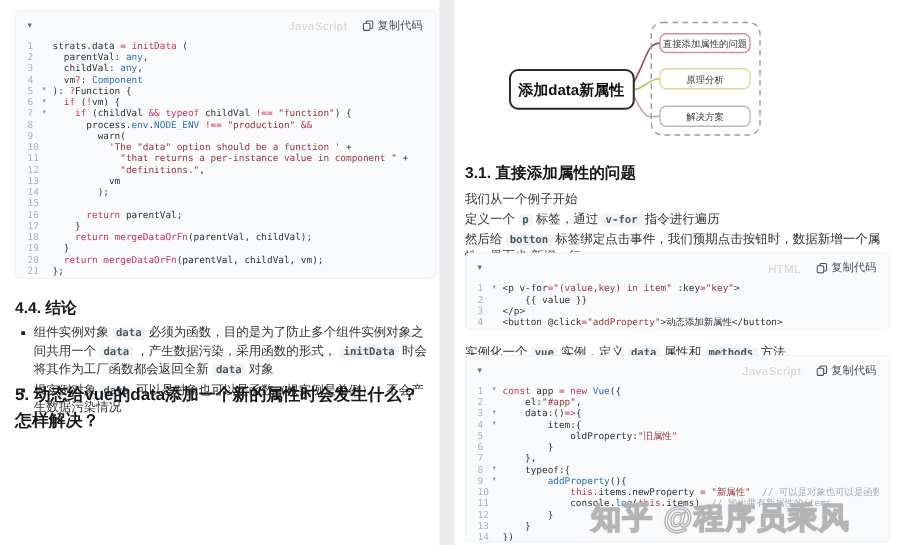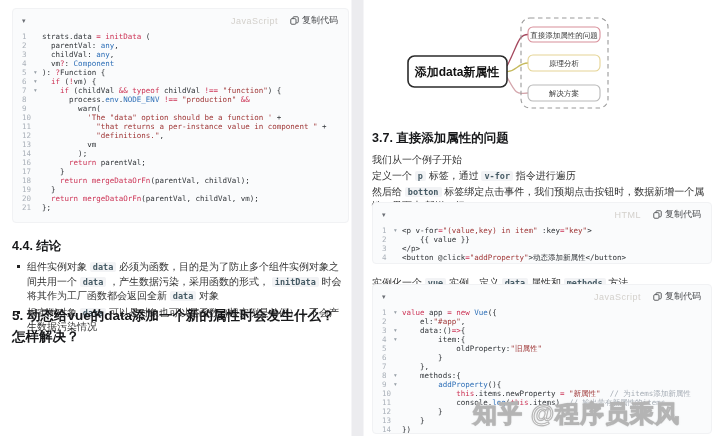--- a/index.html
+++ b/index.html
@@ -100,20 +100,21 @@
           <div class="code-row"><span class="ln">5</span><span class="fold">▾</span><span class="codetext">): <span class="tok-op">?</span>Function {</span></div>
           <div class="code-row"><span class="ln">6</span><span class="fold">▾</span><span class="codetext">  <span class="tok-kw">if</span> (<span class="tok-op">!</span>vm) {</span></div>
           <div class="code-row"><span class="ln">7</span><span class="fold">▾</span><span class="codetext">    <span class="tok-kw">if</span> (childVal <span class="tok-op">&amp;&amp;</span> <span class="tok-kw">typeof</span> childVal <span class="tok-op">!==</span> <span class="tok-str">"function"</span>) {</span></div>
           <div class="code-row"><span class="ln">8</span><span class="fold"></span><span class="codetext">      process.<span class="tok-blue">env</span>.<span class="tok-blue">NODE_ENV</span> <span class="tok-op">!==</span> <span class="tok-str">"production"</span> <span class="tok-op">&amp;&amp;</span></span></div>
           <div class="code-row"><span class="ln">9</span><span class="fold"></span><span class="codetext">        warn(</span></div>
           <div class="code-row"><span class="ln">10</span><span class="fold"></span><span class="codetext">          <span class="tok-str">'The "data" option should be a function '</span> +</span></div>
           <div class="code-row"><span class="ln">11</span><span class="fold"></span><span class="codetext">            <span class="tok-str">"that returns a per-instance value in component "</span> +</span></div>
           <div class="code-row"><span class="ln">12</span><span class="fold"></span><span class="codetext">            <span class="tok-str">"definitions."</span>,</span></div>
           <div class="code-row"><span class="ln">13</span><span class="fold"></span><span class="codetext">          vm</span></div>
           <div class="code-row"><span class="ln">14</span><span class="fold"></span><span class="codetext">        );</span></div>
+          <div class="code-row"><span class="ln">15</span><span class="fold"></span><span class="codetext"></span></div>
           <div class="code-row"><span class="ln">16</span><span class="fold"></span><span class="codetext">      <span class="tok-kw">return</span> parentVal;</span></div>
           <div class="code-row"><span class="ln">17</span><span class="fold"></span><span class="codetext">    }</span></div>
           <div class="code-row"><span class="ln">18</span><span class="fold"></span><span class="codetext">    <span class="tok-kw">return</span> <span class="tok-kw">mergeDataOrFn</span>(parentVal, childVal);</span></div>
           <div class="code-row"><span class="ln">19</span><span class="fold"></span><span class="codetext">  }</span></div>
           <div class="code-row"><span class="ln">20</span><span class="fold"></span><span class="codetext">  <span class="tok-kw">return</span> <span class="tok-kw">mergeDataOrFn</span>(parentVal, childVal, vm);</span></div>
           <div class="code-row"><span class="ln">21</span><span class="fold"></span><span class="codetext">};</span></div>
         </div>
     </div>
 
     <h3 class="h-mid" style="top:230px;">4.4. 结论</h3>
@@ -143,21 +144,21 @@
       <rect x="36" y="48" width="99" height="31" rx="6.5" fill="#ffffff" stroke="#2b2b2b" stroke-width="1.6"></rect>
       <text class="mm-root-label" x="85" y="68" text-anchor="middle">添加data新属性</text>
       <rect x="156" y="19" width="72" height="15" rx="5" fill="#ffffff" stroke-width="1.1" stroke="#d88f9a"></rect>
       <text class="mm-node-label" x="192" y="29.5" text-anchor="middle">直接添加属性的问题</text>
       <rect x="156" y="47" width="72" height="16" rx="5" fill="#ffffff" stroke-width="1.1" stroke="#e5d495"></rect>
       <text class="mm-node-label" x="192" y="58" text-anchor="middle">原理分析</text>
       <rect x="156" y="77" width="72" height="16" rx="5" fill="#ffffff" stroke-width="1.1" stroke="#b9b9b9"></rect>
       <text class="mm-node-label" x="192" y="88" text-anchor="middle">解决方案</text>
     </svg>
 
-    <h3 class="h-mid" style="top:122px;">3.7. 直接添加属性的问题</h3>
+    <h3 class="h-mid" style="top:122px;">3.1. 直接添加属性的问题</h3>
 
     <p class="para" style="top:145px;">我们从一个例子开始</p>
     <p class="para" style="top:161px;">定义一个 <code class="ic">p</code> 标签，通过 <code class="ic">v-for</code> 指令进行遍历</p>
     <p class="para" style="top:177px;">然后给 <code class="ic">botton</code> 标签绑定点击事件，我们预期点击按钮时，数据新增一个属性，界面也 新增一行</p>
 
     <div class="code-card" style="top:194px; height:62px;">
       <div class="code-header">
         <span class="hdr-caret">▾</span>
         <span class="hdr-spacer"></span>
         <span class="lang-label">HTML</span>
@@ -190,30 +191,30 @@
           <span>
               <svg width="9" height="9" viewBox="0 0 12 12">
                 <rect x="1" y="3.5" width="7" height="7.5" rx="1.5" fill="none" stroke="#4d4f52" stroke-width="1.2"></rect>
                 <path d="M4 3.5V2.2A1.2 1.2 0 0 1 5.2 1h4.6A1.2 1.2 0 0 1 11 2.2v5.6A1.2 1.2 0 0 1 9.8 9H8.5" fill="none" stroke="#4d4f52" stroke-width="1.2"></path>
               </svg>
             </span>
           <span>复制代码</span>
         </span>
       </div>
       <div class="code-body">
-          <div class="code-row"><span class="ln">1</span><span class="fold">▾</span><span class="codetext"><span class="tok-kw">value</span> app <span class="tok-op">=</span> <span class="tok-kw">new</span> <span class="tok-blue">Vue</span>({</span></div>
+          <div class="code-row"><span class="ln">1</span><span class="fold">▾</span><span class="codetext"><span class="tok-kw">const</span> app <span class="tok-op">=</span> <span class="tok-kw">new</span> <span class="tok-blue">Vue</span>({</span></div>
           <div class="code-row"><span class="ln">2</span><span class="fold"></span><span class="codetext">    el:<span class="tok-str">"#app"</span>,</span></div>
           <div class="code-row"><span class="ln">3</span><span class="fold">▾</span><span class="codetext">    data:()<span class="tok-op">=&gt;</span>{</span></div>
           <div class="code-row"><span class="ln">4</span><span class="fold">▾</span><span class="codetext">        item:{</span></div>
           <div class="code-row"><span class="ln">5</span><span class="fold"></span><span class="codetext">            oldProperty:<span class="tok-str">"旧属性"</span></span></div>
           <div class="code-row"><span class="ln">6</span><span class="fold"></span><span class="codetext">        }</span></div>
           <div class="code-row"><span class="ln">7</span><span class="fold"></span><span class="codetext">    },</span></div>
-          <div class="code-row"><span class="ln">8</span><span class="fold">▾</span><span class="codetext">    methods:{</span></div>
+          <div class="code-row"><span class="ln">8</span><span class="fold">▾</span><span class="codetext">    typeof:{</span></div>
           <div class="code-row"><span class="ln">9</span><span class="fold">▾</span><span class="codetext">        <span class="tok-blue">addProperty</span>(){</span></div>
-          <div class="code-row"><span class="ln">10</span><span class="fold"></span><span class="codetext">            <span class="tok-kw">this</span>.items.newProperty <span class="tok-op">=</span> <span class="tok-str">"新属性"</span>  <span class="tok-com">// 为items添加新属性</span></span></div>
+          <div class="code-row"><span class="ln">10</span><span class="fold"></span><span class="codetext">            <span class="tok-kw">this</span>.items.newProperty <span class="tok-op">=</span> <span class="tok-str">"新属性"</span>  <span class="tok-com">// 可以是对象也可以是函数</span></span></div>
           <div class="code-row"><span class="ln">11</span><span class="fold"></span><span class="codetext">            console.<span class="tok-blue">log</span>(<span class="tok-kw">this</span>.items)  <span class="tok-com">// 输出带有新属性的items</span></span></div>
           <div class="code-row"><span class="ln">12</span><span class="fold"></span><span class="codetext">        }</span></div>
           <div class="code-row"><span class="ln">13</span><span class="fold"></span><span class="codetext">    }</span></div>
           <div class="code-row"><span class="ln">14</span><span class="fold"></span><span class="codetext">})</span></div>
         </div>
     </div>
   </div>
 
   <div class="watermark">知乎 @程序员乘风</div>
 </div>

